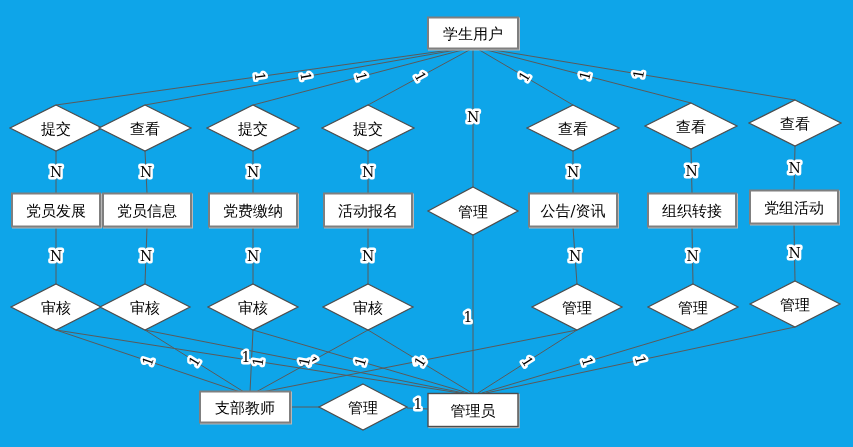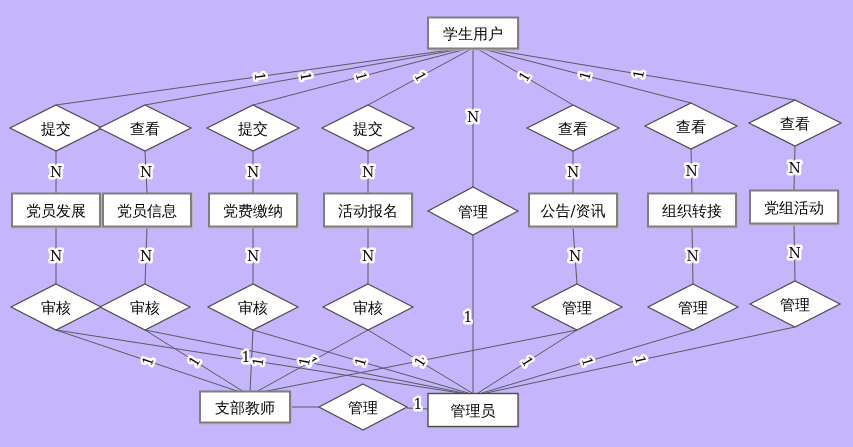--- a/index.html
+++ b/index.html
@@ -5,21 +5,21 @@
   html, body {
     margin: 0;
     padding: 0;
     background: #ffffff;
     font-family: "DejaVu Sans", "Liberation Sans", sans-serif;
   }
   .canvas {
     position: relative;
     width: 853px;
     height: 447px;
-    background: #c4b5fd;
+    background: #0ea5e9;
     overflow: hidden;
   }
   svg { position: absolute; left: 0; top: 0; }
   .edge {
     stroke: #5a5a5a;
     stroke-width: 1;
     fill: none;
   }
   .rect-node {
     fill: #ffffff;

